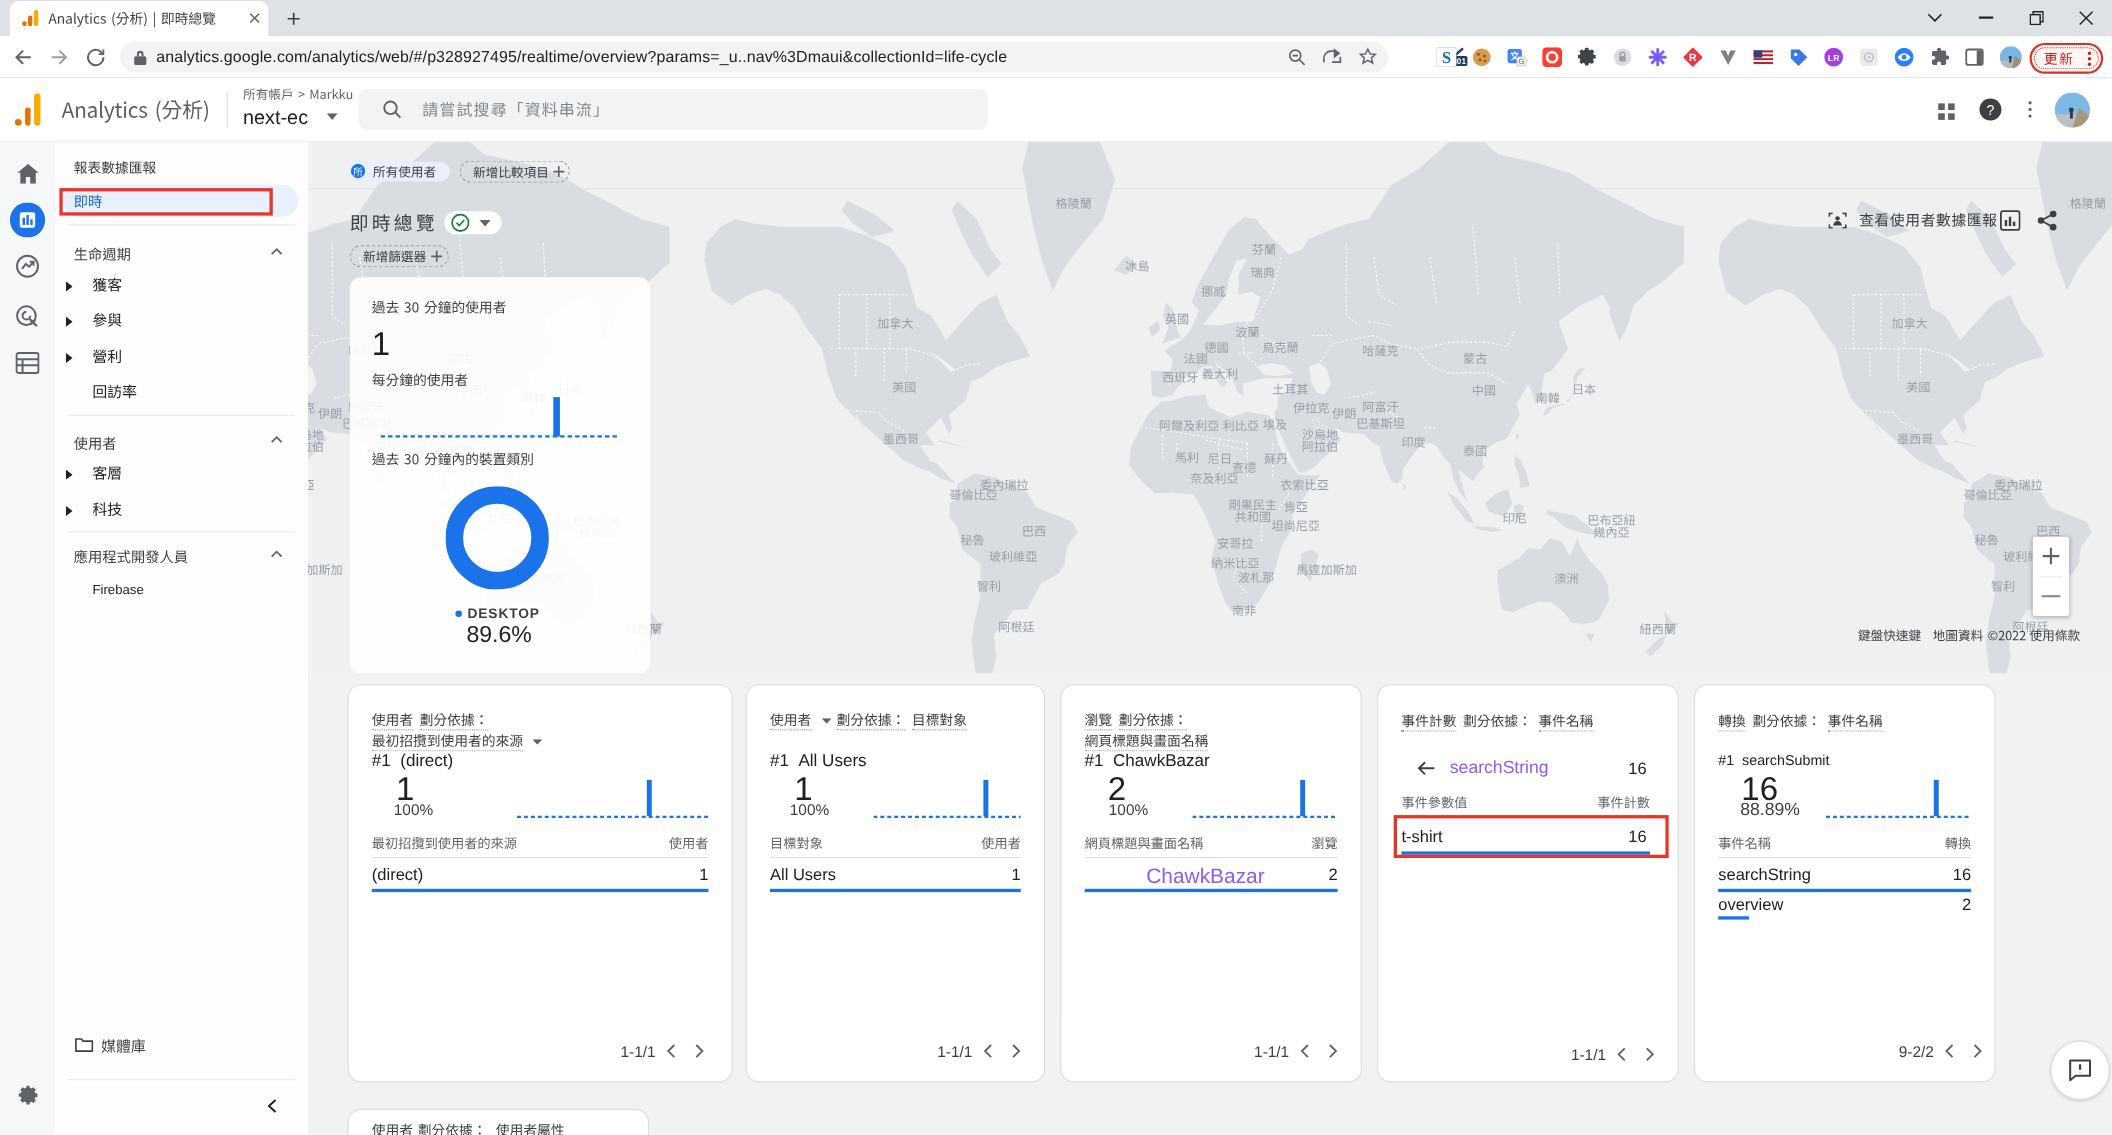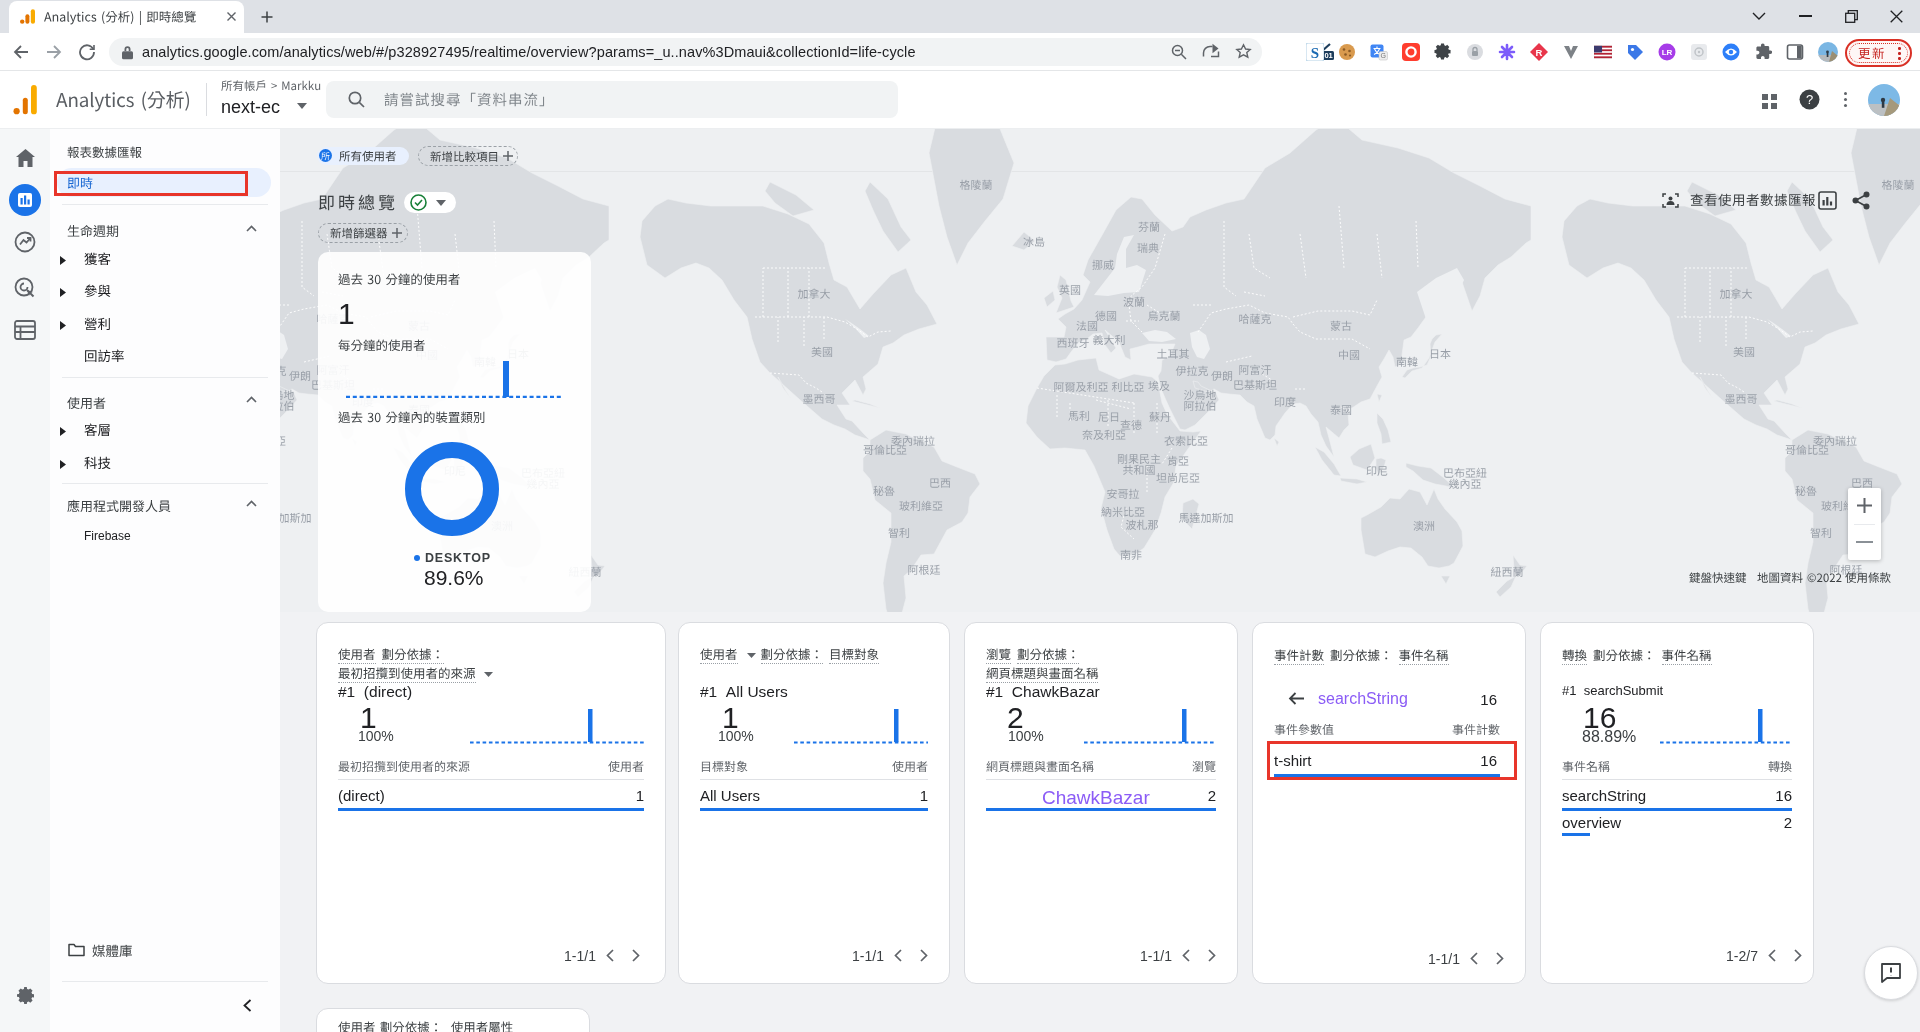--- a/index.html
+++ b/index.html
@@ -785,21 +785,21 @@
     <line x1="0" y1="34.6" x2="132" y2="34.6" stroke="#1a73e8" stroke-width="2" stroke-dasharray="3.6 2.7"></line>
     <rect x="98" y="1" width="4.5" height="33" fill="#1a73e8"></rect>
   </svg>
 <div class="abs" style="left:1562px;top:779px;width:230px;border-top:1px solid #dfe1e5"></div>
 <div class="abs" style="left:1562px;top:787px;font-size:15px;color:#202124">searchString</div>
 <div class="abs" style="right:128px;top:787px;font-size:15px;color:#202124">16</div>
 <div class="abs" style="left:1562px;top:808px;width:230px;height:3px;background:#1a73e8"></div>
 <div class="abs" style="left:1562px;top:814px;font-size:15px;color:#202124">overview</div>
 <div class="abs" style="right:128px;top:814px;font-size:15px;color:#202124">2</div>
 <div class="abs" style="left:1562px;top:833px;width:28px;height:3px;background:#1a73e8"></div>
-<div class="abs" style="right:162px;top:948px;font-size:14px;color:#3c4043">1-2/7</div>
+<div class="abs" style="right:162px;top:948px;font-size:14px;color:#3c4043">9-2/2</div>
 <svg class="abs" style="left:1768px;top:949px" width="8" height="13" viewBox="0 0 8 13" fill="none" stroke="#5f6368" stroke-width="1.7">
     <path d="M7 1 1.5 6.5 7 12"></path>
   </svg>
 <svg class="abs" style="left:1794px;top:949px" width="8" height="13" viewBox="0 0 8 13" fill="none" stroke="#5f6368" stroke-width="1.7">
     <path d="M1 1 6.5 6.5 1 12"></path>
   </svg>
 <div class="abs" style="left:54px;top:171px;width:194px;height:25px;border:3px solid #e8352a"></div>
 <div class="abs" style="left:1267px;top:741px;width:250px;height:39px;border:3px solid #e8352a"></div>
 <div class="abs" style="left:1864px;top:946px;width:54px;height:54px;background:#fff;border:1px solid #dadce0;border-radius:50%;box-shadow:0 1px 3px rgba(0,0,0,0.15)"></div>
 <svg class="abs" style="left:1880px;top:962px" width="22" height="22" viewBox="0 0 22 22" fill="none" stroke="#3c4043" stroke-width="1.8">

